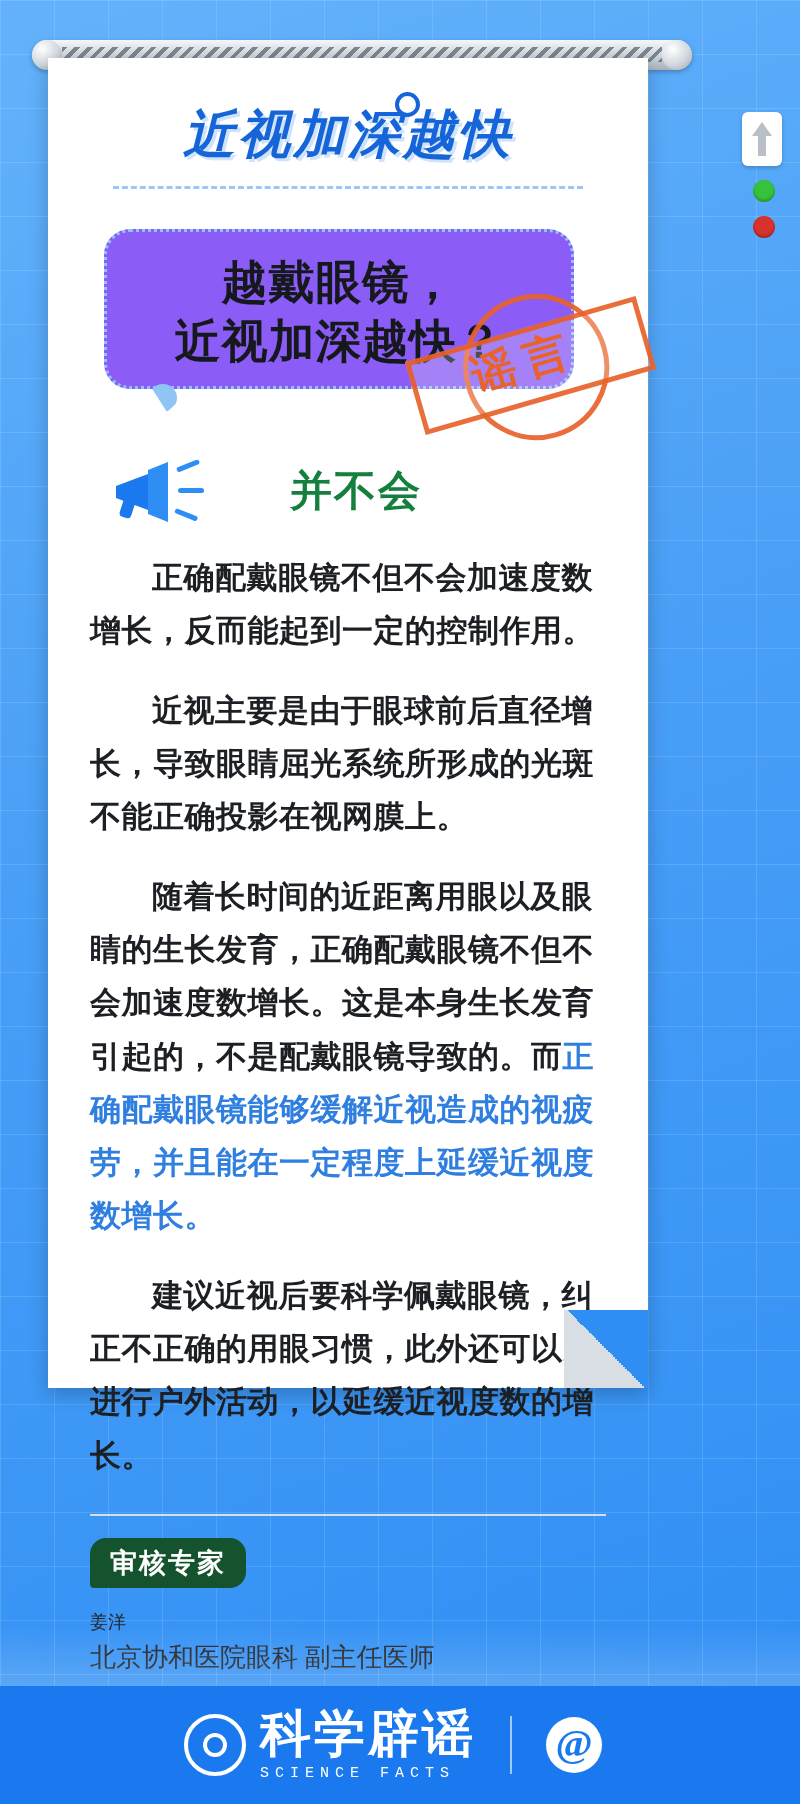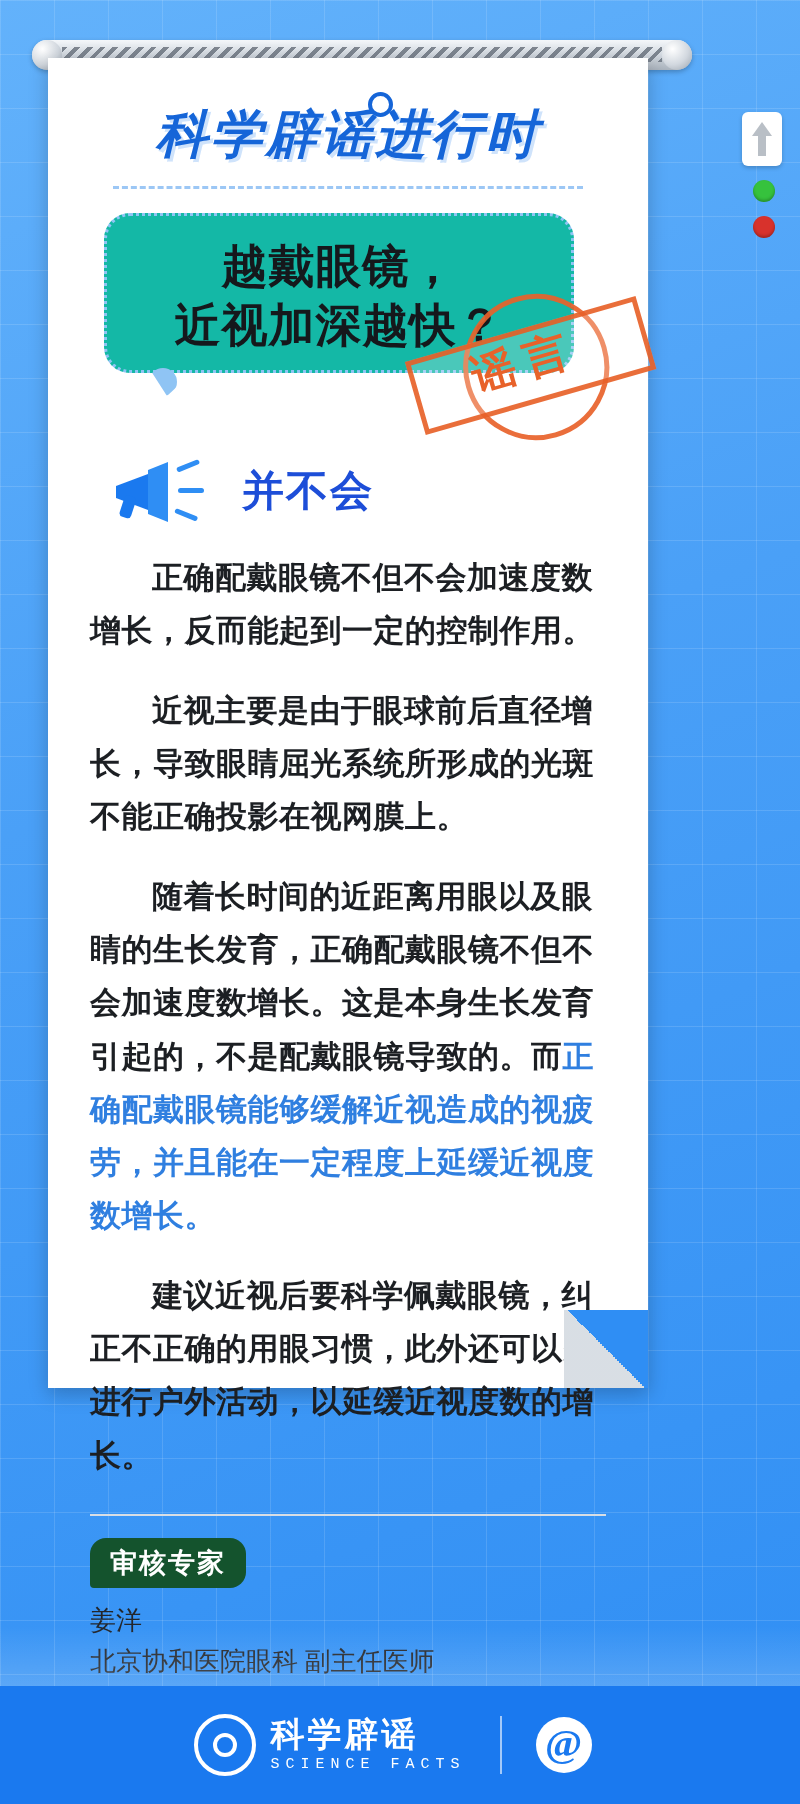--- a/index.html
+++ b/index.html
@@ -117,26 +117,26 @@
 
   
   .bubble-wrap {
     position: relative;
     margin: 24px 0 0 0;
     height: 230px;
   }
   .bubble {
     position: absolute;
     left: 56px;
-    top: 0;
+    top: 16px;
     width: 470px;
     height: 160px;
     border: 3px dotted #8fc4f4;
     border-radius: 26px;
-    background: #14b8a6;
+    background: #8b5cf6;
     box-sizing: border-box;
   }
   .bubble:after {
     content: "";
     position: absolute;
     left: 42px;
     bottom: -26px;
     width: 0; height: 0;
     border-left: 18px solid transparent;
     border-right: 30px solid transparent;
@@ -195,22 +195,22 @@
     display: flex;
     align-items: center;
     padding: 6px 0 0 60px;
     height: 84px;
   }
   .megaphone { width: 110px; height: 70px; position: relative; flex: none; }
   .answer-text {
     font-family: Liberation Serif, serif;
     font-weight: bold;
     font-size: 42px;
-    color: #1d4ed8;
-    margin-left: 24px;
+    color: #15803d;
+    margin-left: 72px;
     position: relative;
     letter-spacing: 2px;
   }
   .answer-text:after {
     content: "";
     position: absolute;
     left: -4px;
     right: -4px;
     bottom: 2px;
     height: 12px;
@@ -248,23 +248,23 @@
     color: #fff;
     font-family: "Liberation Serif", serif;
     font-weight: bold;
     font-size: 27px;
     padding: 7px 20px;
     border-radius: 16px 16px 16px 4px;
     letter-spacing: 2px;
   }
   .expert-name {
     font-family: "Liberation Serif", serif;
-    font-size: 26px;
+    font-size: 18px;
     color: #23262b;
-    margin-top: 15px;
+    margin-top: 22px;
   }
   .expert-title {
     font-family: "Liberation Serif", serif;
     font-size: 26px;
     color: #23262b;
     margin-top: 6px;
   }
 
   
   .side-controls {
@@ -350,21 +350,21 @@
     content: "";
     position: absolute;
     left: 15px; top: 15px;
     width: 16px; height: 16px;
     border-radius: 50%;
     border: 4px solid #fff;
   }
   .brand-cn {
     font-family: "Liberation Serif", serif;
     font-weight: bold;
-    font-size: 34px;
+    font-size: 51px;
     letter-spacing: 3px;
     line-height: 1.05;
   }
   .brand-en {
     font-family: Liberation Mono, monospace;
     font-size: 15px;
     letter-spacing: 6px;
     margin-top: 4px;
   }
   .at-logo {
@@ -395,21 +395,21 @@
   <div class="side-controls">
     <div class="arrow-btn"></div>
     <div class="dot green"></div>
     <div class="dot red"></div>
   </div>
 
   <div class="sheet">
 
     <div class="header">
       <div class="header-title">
-        <span>科学辟谣进行时</span>
+        <span>近视加深越快</span>
         <span class="header-dot"></span>
       </div>
       <div class="header-rule"></div>
     </div>
 
     <div class="bubble-wrap">
       <div class="bubble">
         <div class="bubble-text">越戴眼镜，</div>
         <div class="bubble-text" style="padding-top:0">近视加深越快？</div>
       </div>

